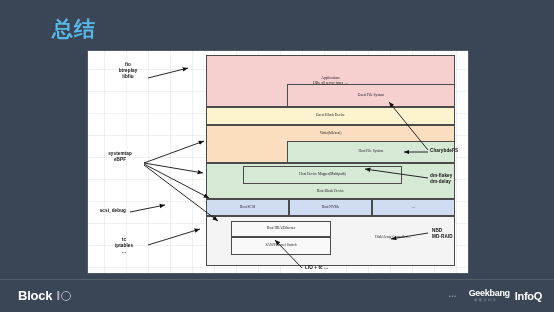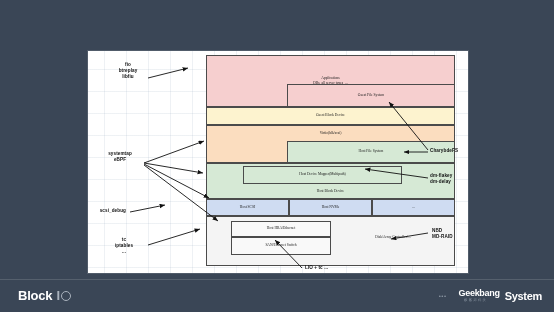--- a/index.html
+++ b/index.html
@@ -95,20 +95,21 @@
   .gb{display:flex;flex-direction:column;align-items:center;line-height:1;}
   .gb-main{color:#ffffff;font-size:9px;font-weight:700;letter-spacing:-.3px;padding-left:7px;}
   .gb-sub{color:#8b96a3;font-size:3.4px;letter-spacing:1.2px;margin-top:1px;}
   .infoq{color:#ffffff;font-size:11px;font-weight:700;letter-spacing:-.3px;}
 </style>
 </head>
 <body>
 
 <div class="slide">
 
+  <div class="slide-title">总结</div>
 
   <div class="panel">
     <div class="diagram">
 
       <div class="box c-app" style="left:118px;top:4px;width:249px;height:52px;flex-direction:column;">
         <span>Applications</span>
         <span>DBs, all server types, ...</span>
       </div>
 
       <div class="box c-gfs" style="left:199px;top:33px;width:168px;height:23px;">
@@ -242,16 +243,16 @@
       <span class="ring"></span>
     </span>
   </div>
 
   <div class="brands">
     <span class="dots">•••</span>
     <span class="gb">
       <span class="gb-main">Geekbang</span>
       <span class="gb-sub">极客邦科技</span>
     </span>
-    <span class="infoq">System</span>
+    <span class="infoq">InfoQ</span>
   </div>
 
 </div>
 
 </body></html>

